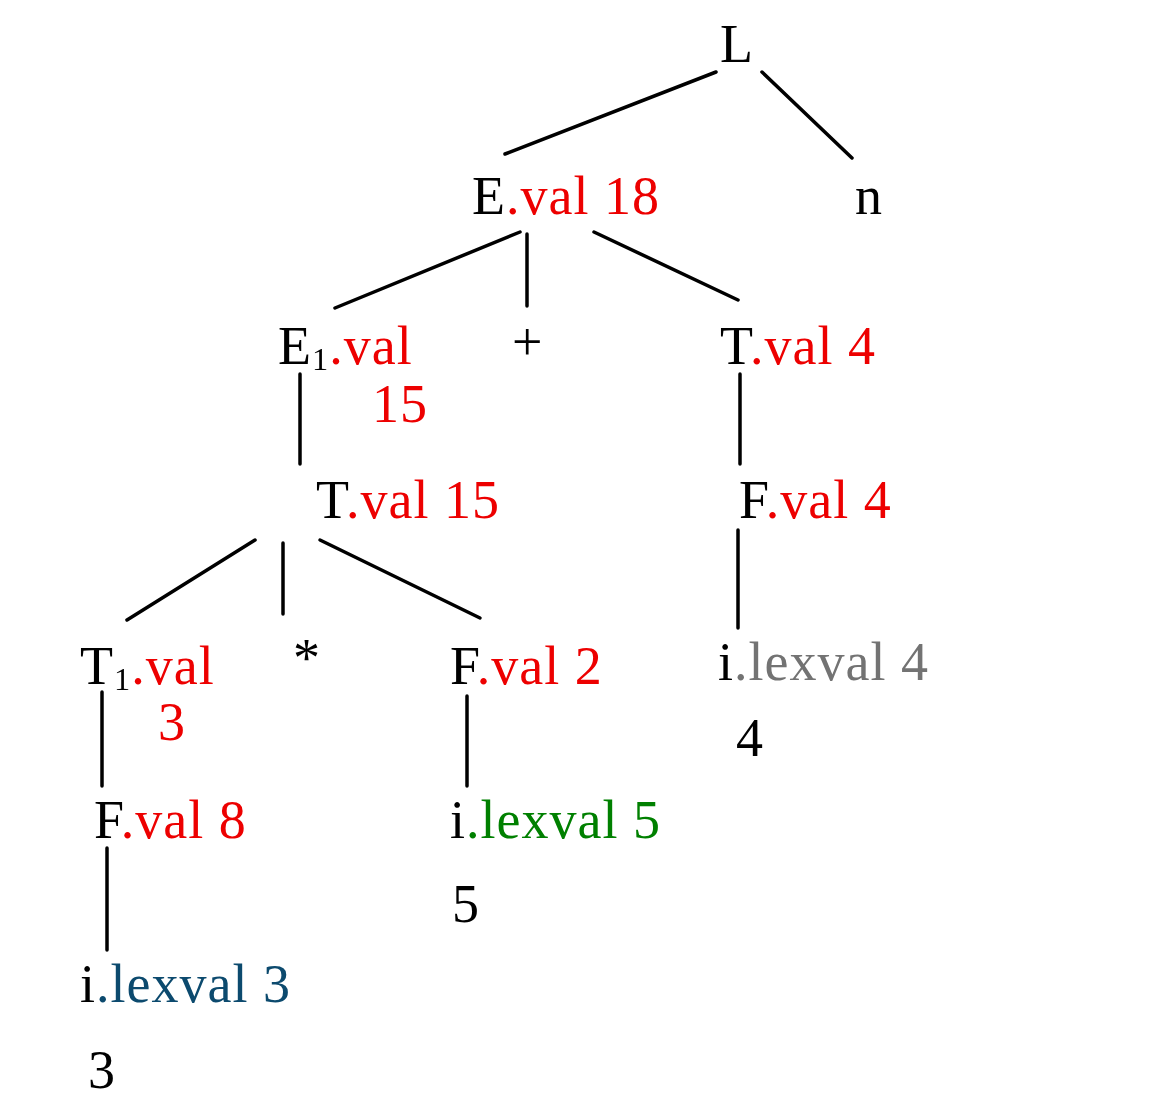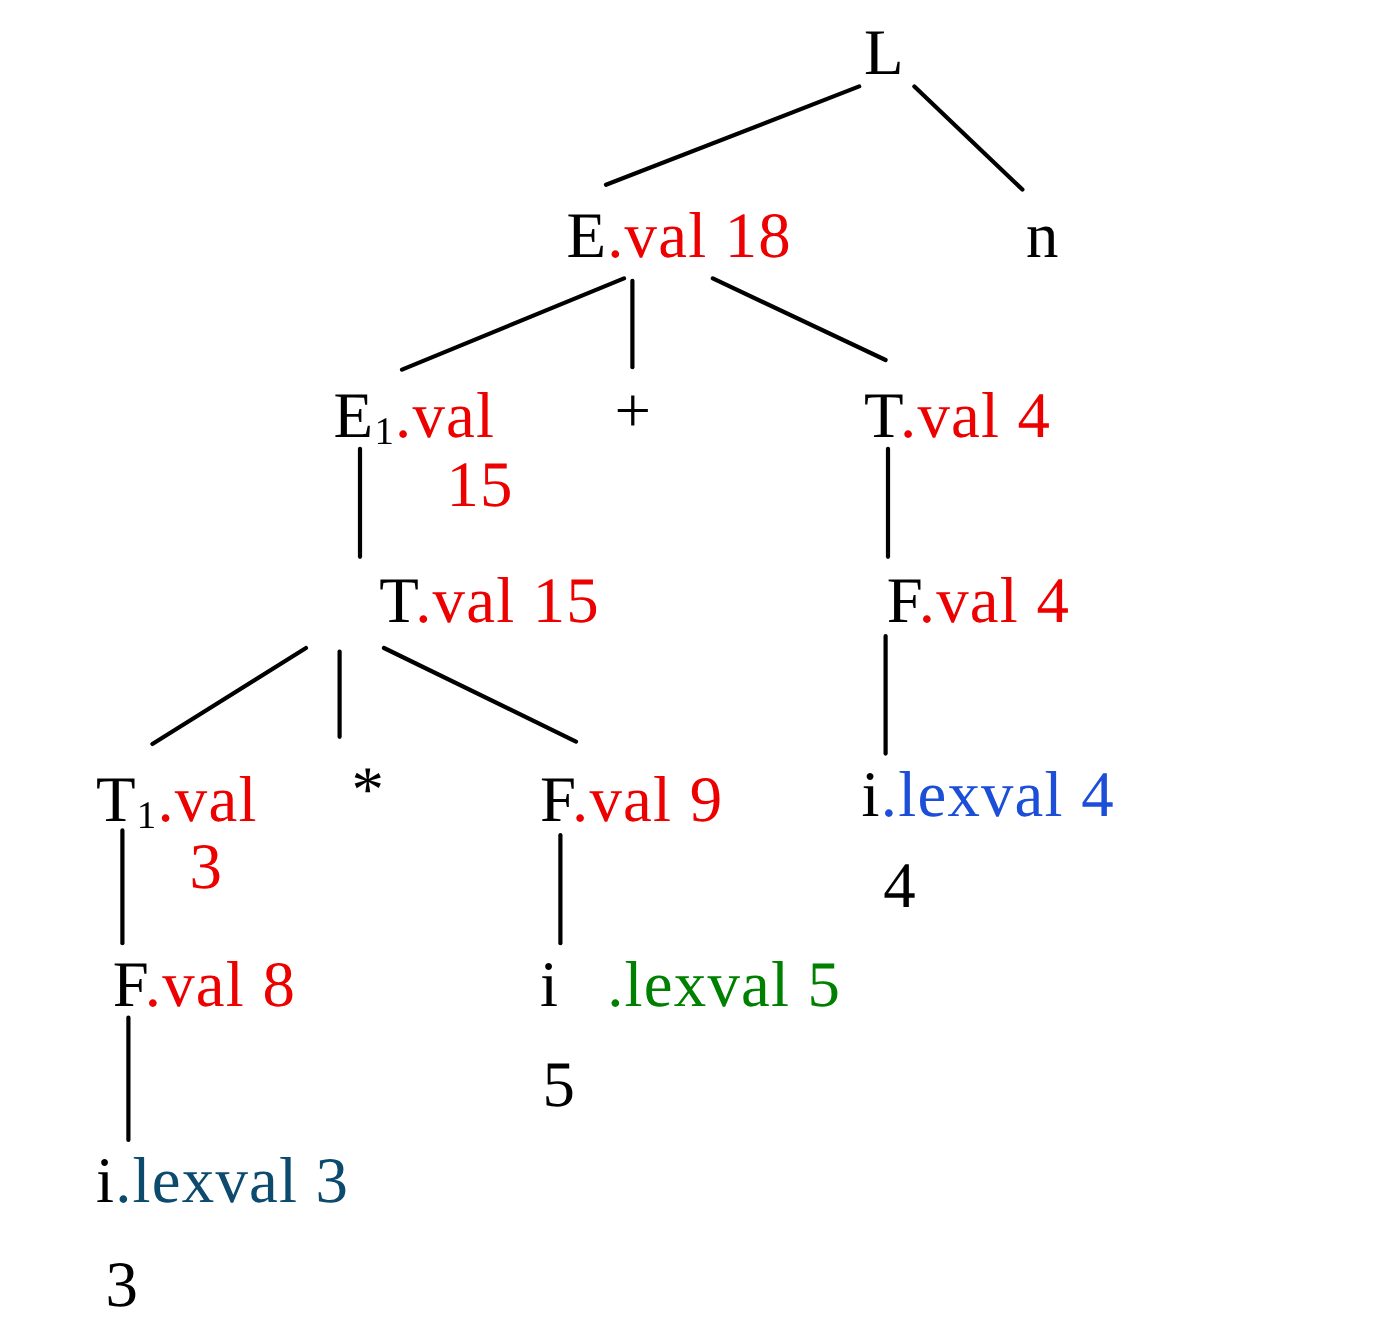--- a/index.html
+++ b/index.html
@@ -64,22 +64,22 @@
       <div class="tree-node" style="left: 855px; top: 168px;"><span style="color: rgb(0, 0, 0);">n</span></div>
       <div class="tree-node" style="left: 278px; top: 318px;"><span style="color: rgb(0, 0, 0);">E</span><span class="sub" style="color: rgb(0, 0, 0);">1</span><span style="color: rgb(237, 0, 0);">.val</span></div>
       <div class="tree-node" style="left: 512px; top: 314px;"><span style="color: rgb(0, 0, 0);">+</span></div>
       <div class="tree-node" style="left: 372px; top: 376px;"><span style="color: rgb(237, 0, 0);">15</span></div>
       <div class="tree-node" style="left: 720px; top: 318px; text-align: center;"><span style="color: rgb(0, 0, 0);">T</span><span style="color: rgb(237, 0, 0);">.val 4</span></div>
       <div class="tree-node" style="left: 276px; top: 472px; margin-left: 40px;"><span style="color: rgb(0, 0, 0);">T</span><span style="color: rgb(237, 0, 0);">.val 15</span></div>
       <div class="tree-node" style="left: 722px; top: 472px; margin-left: 17px;"><span style="color: rgb(0, 0, 0);">F</span><span style="color: rgb(237, 0, 0);">.val 4</span></div>
       <div class="tree-node" style="left: 80px; top: 638px;"><span style="color: rgb(0, 0, 0);">T</span><span class="sub" style="color: rgb(0, 0, 0);">1</span><span style="color: rgb(237, 0, 0);">.val</span></div>
       <div class="tree-node" style="left: 293px; top: 630px;"><span style="color: rgb(0, 0, 0);">*</span></div>
       <div class="tree-node" style="left: 158px; top: 694px;"><span style="color: rgb(237, 0, 0);">3</span></div>
-      <div class="tree-node" style="left: 450px; top: 638px;"><span style="color: rgb(0, 0, 0);">F</span><span style="color: rgb(237, 0, 0);">.val 9</span></div>
-      <div class="tree-node" style="left: 718px; top: 634px;"><span style="color: rgb(0, 0, 0);">i</span><span style="color: #1d4ed8; text-align: center;">.lexval 4</span></div>
+      <div class="tree-node" style="left: 450px; top: 638px;"><span style="color: rgb(0, 0, 0);">F</span><span style="color: rgb(237, 0, 0);">.val 2</span></div>
+      <div class="tree-node" style="left: 718px; top: 634px;"><span style="color: rgb(0, 0, 0);">i</span><span style="color: #737373; text-align: center;">.lexval 4</span></div>
       <div class="tree-node" style="left: 736px; top: 710px;"><span style="color: rgb(0, 0, 0);">4</span></div>
       <div class="tree-node" style="left: 94px; top: 792px;"><span style="color: rgb(0, 0, 0);">F</span><span style="color: rgb(237, 0, 0);">.val 8</span></div>
-      <div class="tree-node" style="left: 450px; top: 792px;"><span style="color: rgb(0, 0, 0);">i</span><span style="color: rgb(0, 128, 0); margin-left: 40px;">.lexval 5</span></div>
+      <div class="tree-node" style="left: 450px; top: 792px;"><span style="color: rgb(0, 0, 0);">i</span><span style="color: rgb(0, 128, 0);">.lexval 5</span></div>
       <div class="tree-node" style="left: 452px; top: 876px;"><span style="color: rgb(0, 0, 0);">5</span></div>
       <div class="tree-node" style="left: 80px; top: 956px;"><span style="color: rgb(0, 0, 0);">i</span><span style="color: #0c4a6e;">.lexval 3</span></div>
       <div class="tree-node" style="left: 88px; top: 1042px;"><span style="color: rgb(0, 0, 0);">3</span></div>
     </div>
 </div>
 
 </body></html>

